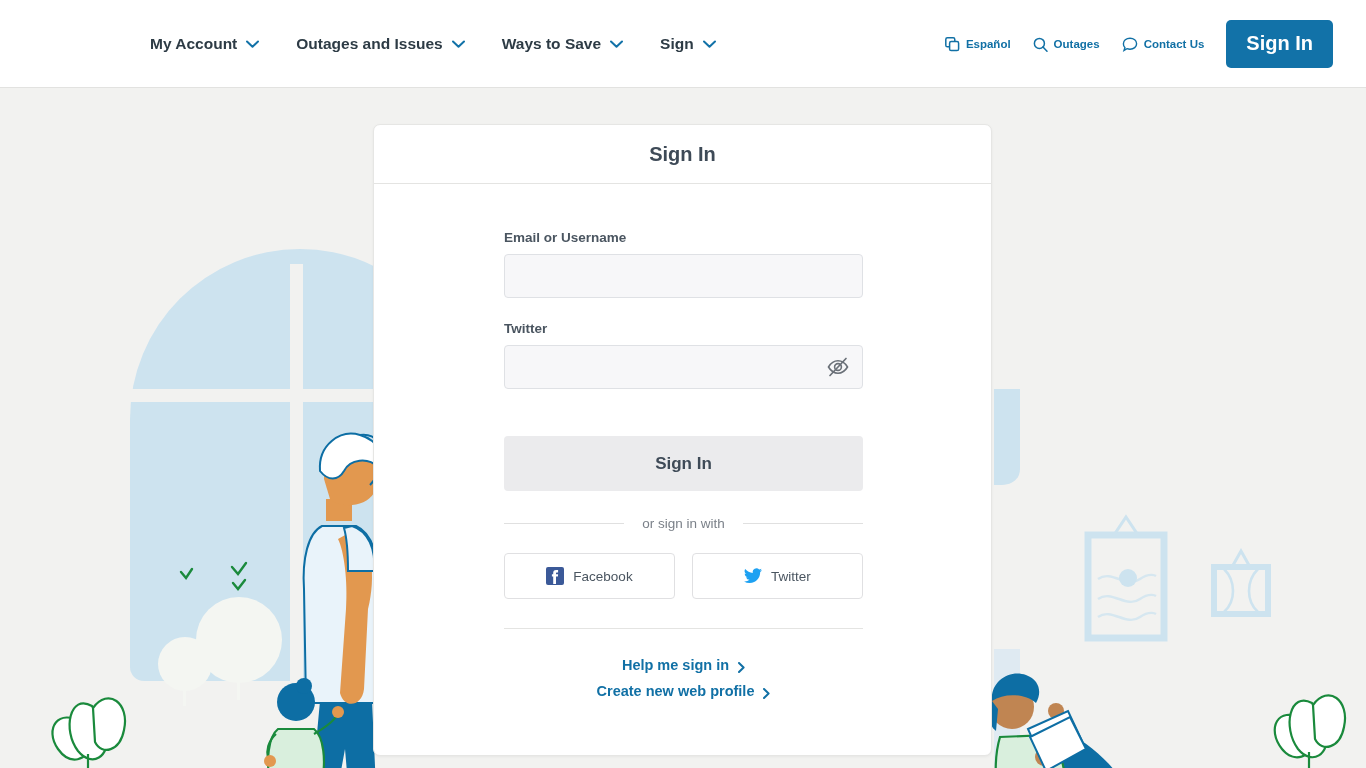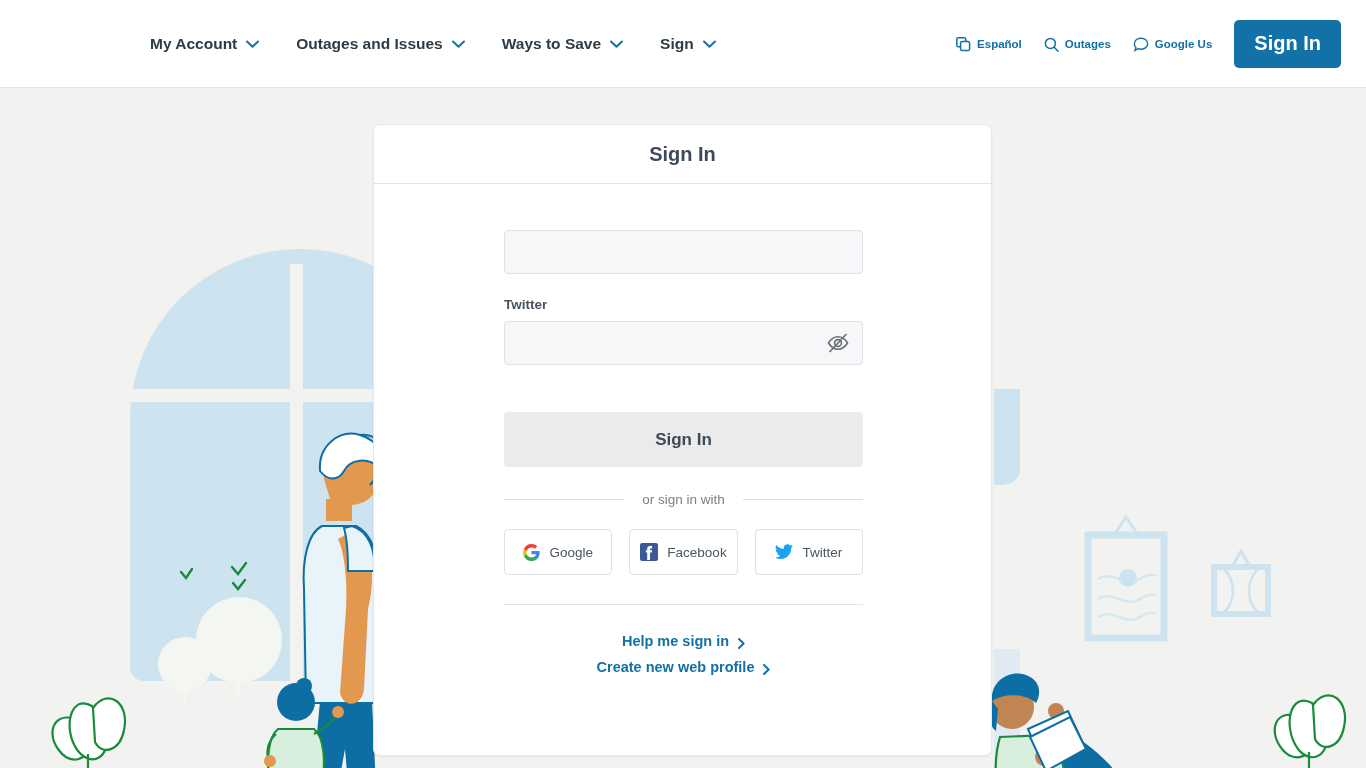--- a/index.html
+++ b/index.html
@@ -20,21 +20,21 @@
   }
   .nav-left { display: flex; align-items: center; margin-left: 150px; gap: 37px; }
   .nav-item {
     display: flex; align-items: center; gap: 9px;
     font-size: 15.5px; font-weight: bold; color: #2d3b45;
     cursor: pointer; white-space: nowrap;
   }
   .chev-down { width: 13px; height: 8px; flex: 0 0 auto; display: block; }
 
   .nav-right {
-    position: absolute; right: 4px; top: 0; height: 88px;
+    position: absolute; right: 12px; top: 0; height: 88px;
     display: flex; align-items: center; gap: 0;
   }
   .util {
     display: flex; align-items: center; gap: 6px;
     color: #1170a5; font-size: 11.5px; font-weight: bold;
     cursor: pointer; white-space: nowrap; margin-right: 22px;
   }
   .util svg { display: block; }
   .signin-btn {
     background: #1272a8; color: #ffffff;
@@ -322,32 +322,33 @@
       <svg width="15" height="15" viewBox="0 0 15 15">
         <circle cx="6.4" cy="6.4" r="5" fill="none" stroke="#1170a5" stroke-width="1.5"></circle>
         <line x1="10" y1="10" x2="14" y2="14.2" stroke="#1170a5" stroke-width="1.5" stroke-linecap="round"></line>
       </svg>
       <span>Outages</span>
     </div>
     <div class="util">
       <svg width="16" height="15" viewBox="0 0 16 15">
         <path d="M8 1.2 C11.8 1.2 14.6 3.6 14.6 6.7 C14.6 9.8 11.8 12.2 8 12.2 C6.9 12.2 5.9 12 5 11.7 L2 13.4 L2.9 10.6 C1.8 9.6 1.4 8.2 1.4 6.7 C1.4 3.6 4.2 1.2 8 1.2 Z" fill="none" stroke="#1170a5" stroke-width="1.4"></path>
       </svg>
-      <span>Google Us</span>
+      <span>Contact Us</span>
     </div>
     <button class="signin-btn">Sign In</button>
   </div>
 </div>
 
 <div class="card">
   <div class="card-head">
     <div class="card-title">Sign In</div>
   </div>
 
   <div class="card-body">
+    <label class="field-label">Email or Username</label>
     <div class="field-box">
       <input type="text" value="" placeholder="" style="">
     </div>
 
     <label class="field-label">Twitter</label>
     <div class="field-box pw">
       <input type="password" value="" placeholder="" style="">
       <button class="eye-toggle">
         <svg width="24" height="24" viewBox="0 0 24 24">
           <path d="M2.5 12 C5 7.8 8.4 5.8 12 5.8 C15.6 5.8 19 7.8 21.5 12 C19 16.2 15.6 18.2 12 18.2 C8.4 18.2 5 16.2 2.5 12 Z" fill="none" stroke="#6a7078" stroke-width="1.6"></path>
@@ -359,29 +360,20 @@
 
     <button class="submit-btn">Sign In</button>
 
     <div class="or-row">
       <div class="or-line"></div>
       <div class="or-text">or sign in with</div>
       <div class="or-line"></div>
     </div>
 
     <div class="social-row">
-      <button class="social-btn">
-        <svg width="17" height="17" viewBox="0 0 18 18">
-          <path fill="#4285F4" d="M17.6 9.2c0-.64-.06-1.25-.16-1.84H9v3.48h4.84a4.14 4.14 0 0 1-1.8 2.72v2.26h2.92c1.7-1.57 2.68-3.88 2.68-6.62z"></path>
-          <path fill="#34A853" d="M9 18c2.43 0 4.47-.8 5.96-2.18l-2.92-2.26c-.81.54-1.84.86-3.04.86-2.34 0-4.32-1.58-5.03-3.7H.96v2.33A9 9 0 0 0 9 18z"></path>
-          <path fill="#FBBC05" d="M3.97 10.72a5.4 5.4 0 0 1 0-3.44V4.95H.96a9 9 0 0 0 0 8.1l3.01-2.33z"></path>
-          <path fill="#EA4335" d="M9 3.58c1.32 0 2.5.46 3.44 1.35l2.58-2.58C13.46.9 11.43 0 9 0A9 9 0 0 0 .96 4.95l3.01 2.33C4.68 5.16 6.66 3.58 9 3.58z"></path>
-        </svg>
-        <span>Google</span>
-      </button>
       <button class="social-btn">
         <svg width="18" height="18" viewBox="0 0 18 18">
           <rect x="0" y="0" width="18" height="18" rx="2" fill="#3b5998"></rect>
           <path fill="#ffffff" d="M11.9 9.6h-1.9V17H7.2V9.6H5.9V7.3h1.3V6c0-1.8.8-2.9 2.9-2.9h2v2.3h-1.2c-.7 0-.9.3-.9.9v1h2.1l-.2 2.3z"></path>
         </svg>
         <span>Facebook</span>
       </button>
       <button class="social-btn">
         <svg width="18" height="16" viewBox="0 0 20 17">
           <path fill="#1da1f2" d="M20 2.02a8.2 8.2 0 0 1-2.36.65A4.1 4.1 0 0 0 19.44.4a8.2 8.2 0 0 1-2.6 1A4.1 4.1 0 0 0 9.8 5.14a11.64 11.64 0 0 1-8.45-4.3 4.1 4.1 0 0 0 1.27 5.48A4.07 4.07 0 0 1 .8 5.81v.05a4.1 4.1 0 0 0 3.3 4.02 4.1 4.1 0 0 1-1.86.07 4.11 4.11 0 0 0 3.84 2.85A8.24 8.24 0 0 1 0 14.5a11.6 11.6 0 0 0 6.29 1.85c7.55 0 11.68-6.26 11.68-11.69l-.01-.53A8.35 8.35 0 0 0 20 2.02z"></path>

